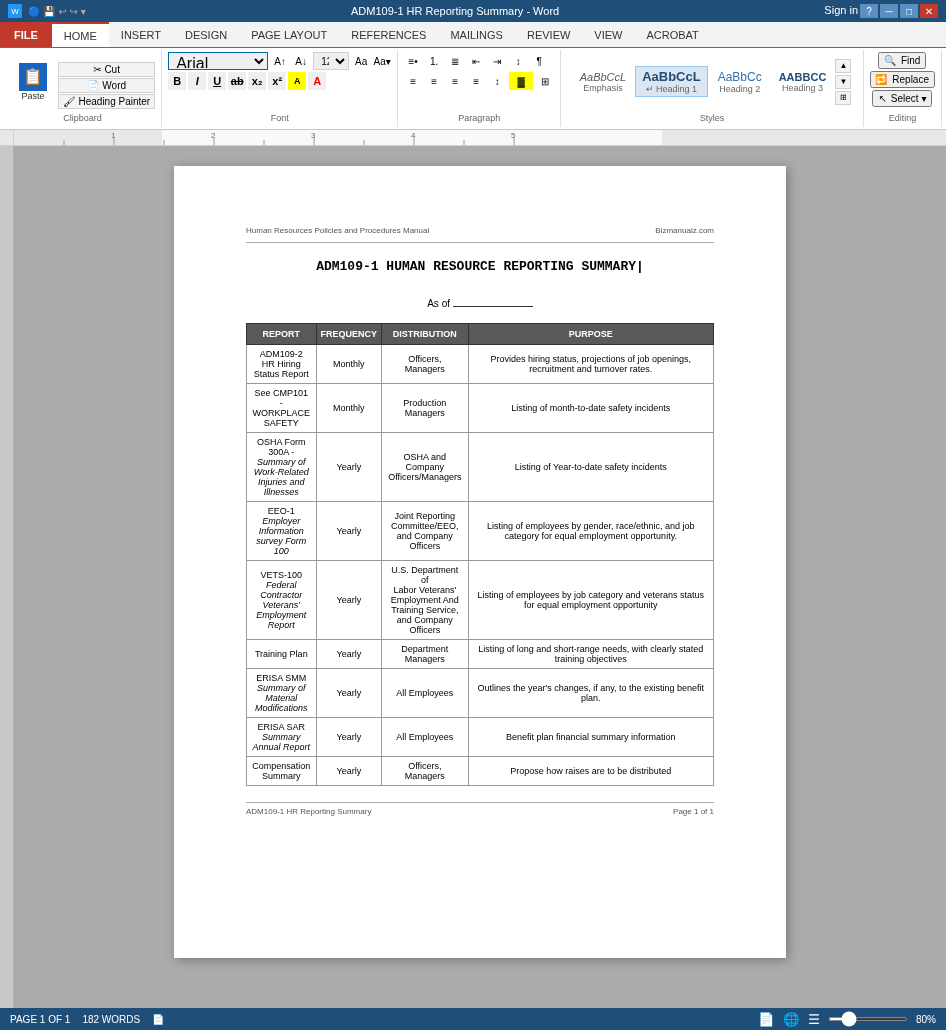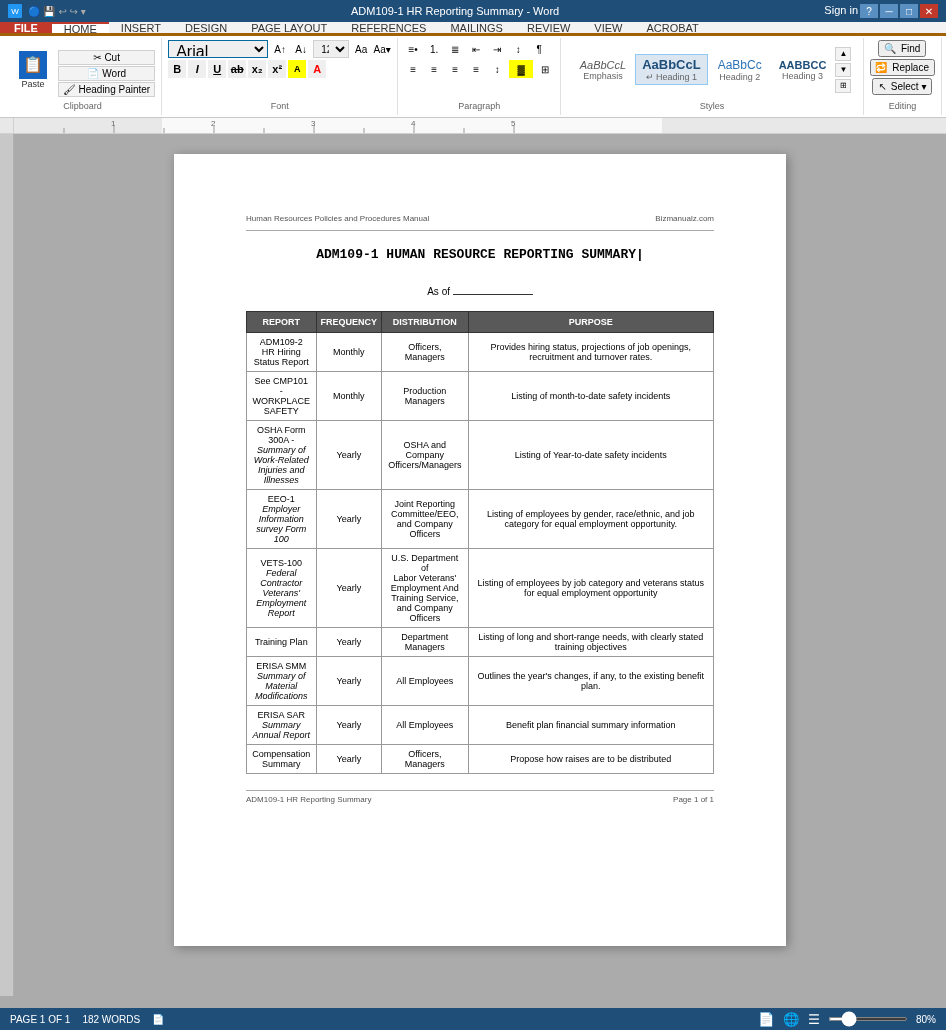--- a/index.html
+++ b/index.html
@@ -15,21 +15,21 @@
       padding: 0 8px;
       color: white;
       font-size: 11px;
     }
     .title-bar-left { display: flex; align-items: center; gap: 6px; }
     .title-bar-center { flex: 1; text-align: center; }
     .title-bar-right { display: flex; gap: 2px; }
     .win-btn { width: 18px; height: 14px; background: #5a8fc2; border: none; color: white; font-size: 10px; cursor: pointer; display: flex; align-items: center; justify-content: center; }
     .win-btn.close { background: #c0392b; }
     .app-icon { width: 14px; height: 14px; background: #2196F3; font-size: 8px; display: flex; align-items: center; justify-content: center; color: white; border-radius: 1px; }
-    .ribbon-tabs { display: flex; height: 14px; background: #f3f3f3; border-bottom: 3px solid #a16207; }
+    .ribbon-tabs { display: flex; height: 26px; background: #f3f3f3; border-bottom: 1px solid #a16207; }
     .tab-item { padding: 4px 12px; font-size: 11px; cursor: pointer; display: flex; align-items: center; color: #333; }
     .tab-item.active { background: white; border-top: 2px solid #c0392b; color: #333; }
     .file-tab { background: #c0392b; color: white; padding: 4px 14px; font-size: 11px; font-weight: bold; }
 
     .ribbon-content { display: flex; align-items: stretch; padding: 2px 4px; height: 82px; background: white; border-bottom: 1px solid #c8c8c8; }
     .ribbon-group { display: flex; flex-direction: column; align-items: center; border-right: 1px solid #e0e0e0; padding: 2px 6px; min-width: fit-content; }
     .ribbon-group-label { font-size: 9px; color: #666; margin-top: auto; padding: 2px 4px; }
     .ribbon-group-content { display: flex; align-items: center; flex: 1; gap: 2px; }
 
     

